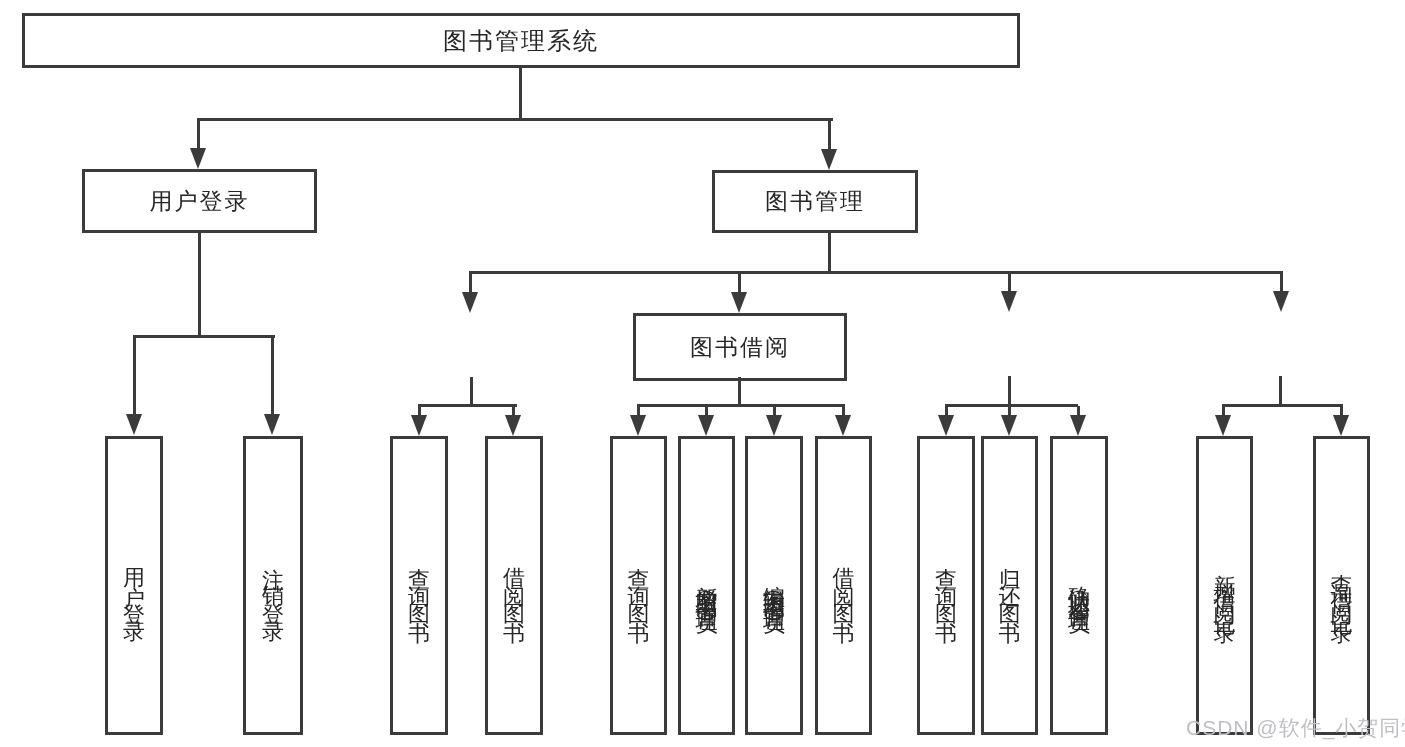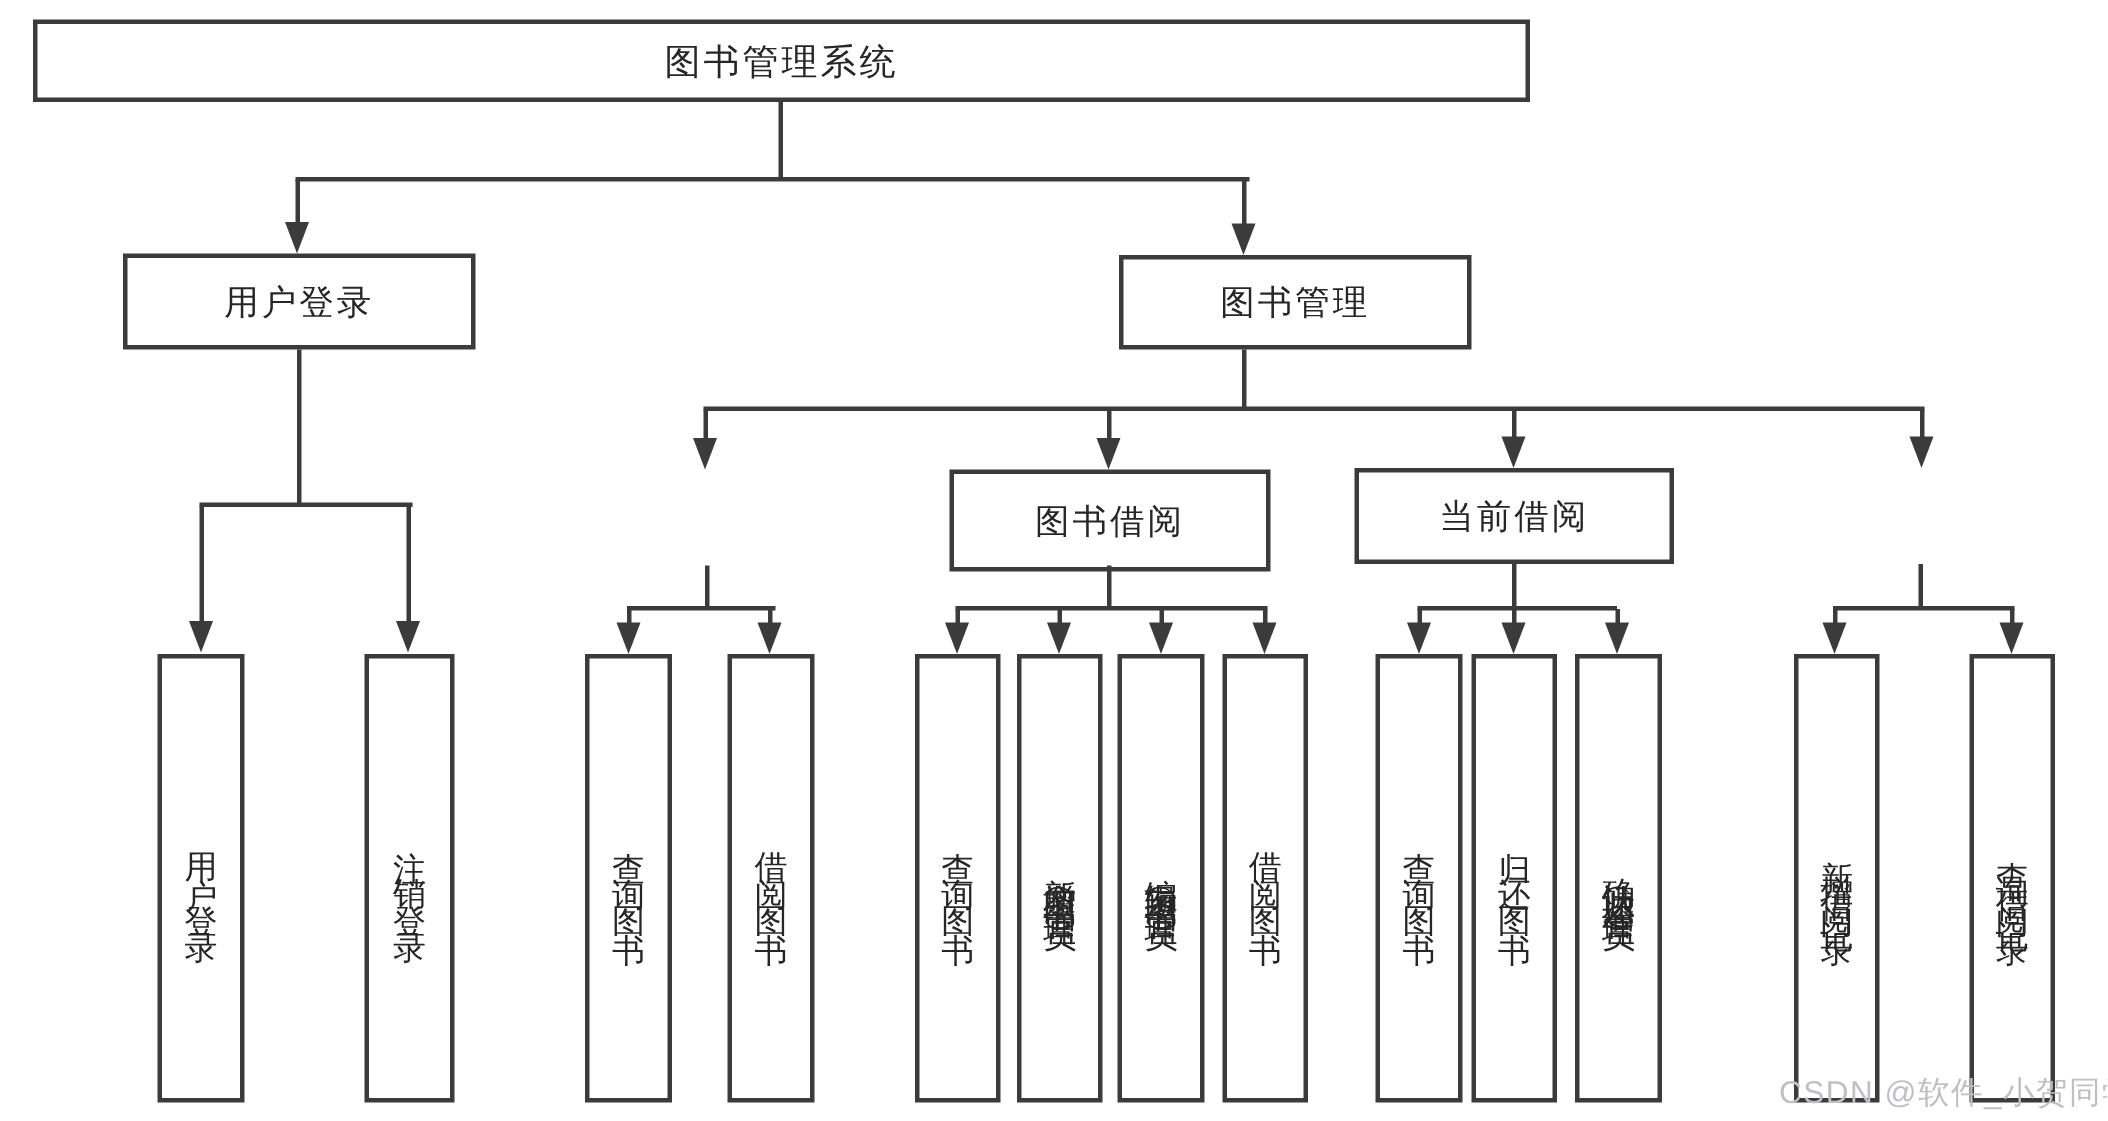--- a/index.html
+++ b/index.html
@@ -40,24 +40,23 @@
   }
 </style>
 </head>
 <body>
 
 <div class="stage">
 
   <div class="box hbox title" style="left:22px;top:13px;width:998px;height:55px">图书管理系统</div>
 
   <div class="box hbox" style="left:82px;top:169px;width:235px;height:64px">用户登录</div>
-  <div class="box hbox" style="left:746px;top:170px;width:235px;height:63px">图书管理</div>
+  <div class="box hbox" style="left:712px;top:170px;width:206px;height:63px">图书管理</div>
 
   <div class="box hbox" style="left:633px;top:313px;width:214px;height:68px">图书借阅</div>
-  <div class="box hbox" style="left:903px;top:312px;width:213px;height:64px">当前借阅</div>
 
   <div class="box vbox ls18" style="left:105px;top:436px;width:58px;height:299px">用户登录</div>
   <div class="box vbox ls18" style="left:243px;top:436px;width:60px;height:299px">注销登录</div>
 
   <div class="box vbox ls18" style="left:390px;top:436px;width:58px;height:299px">查询图书</div>
   <div class="box vbox ls18" style="left:485px;top:436px;width:58px;height:299px">借阅图书</div>
 
   <div class="box vbox ls18" style="left:610px;top:436px;width:57px;height:299px">查询图书</div>
   <div class="box vbox ls4" style="left:678px;top:436px;width:57px;height:299px">新增图书（管理员）</div>
   <div class="box vbox ls4" style="left:745px;top:436px;width:58px;height:299px">编辑图书（管理员）</div>

